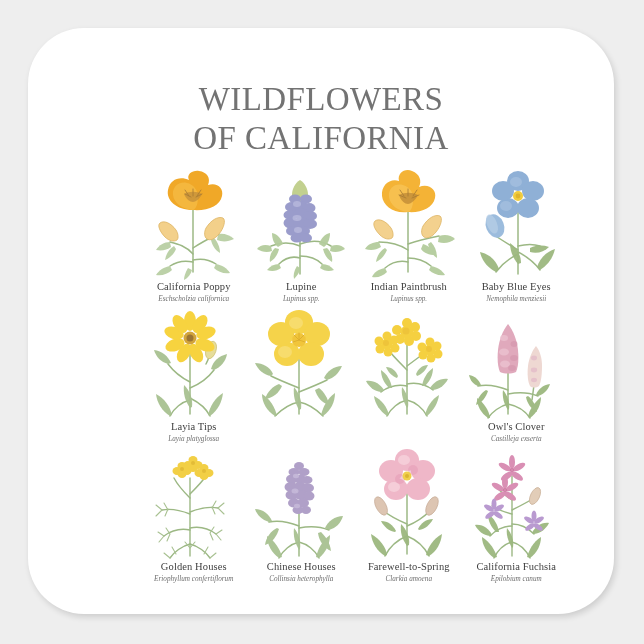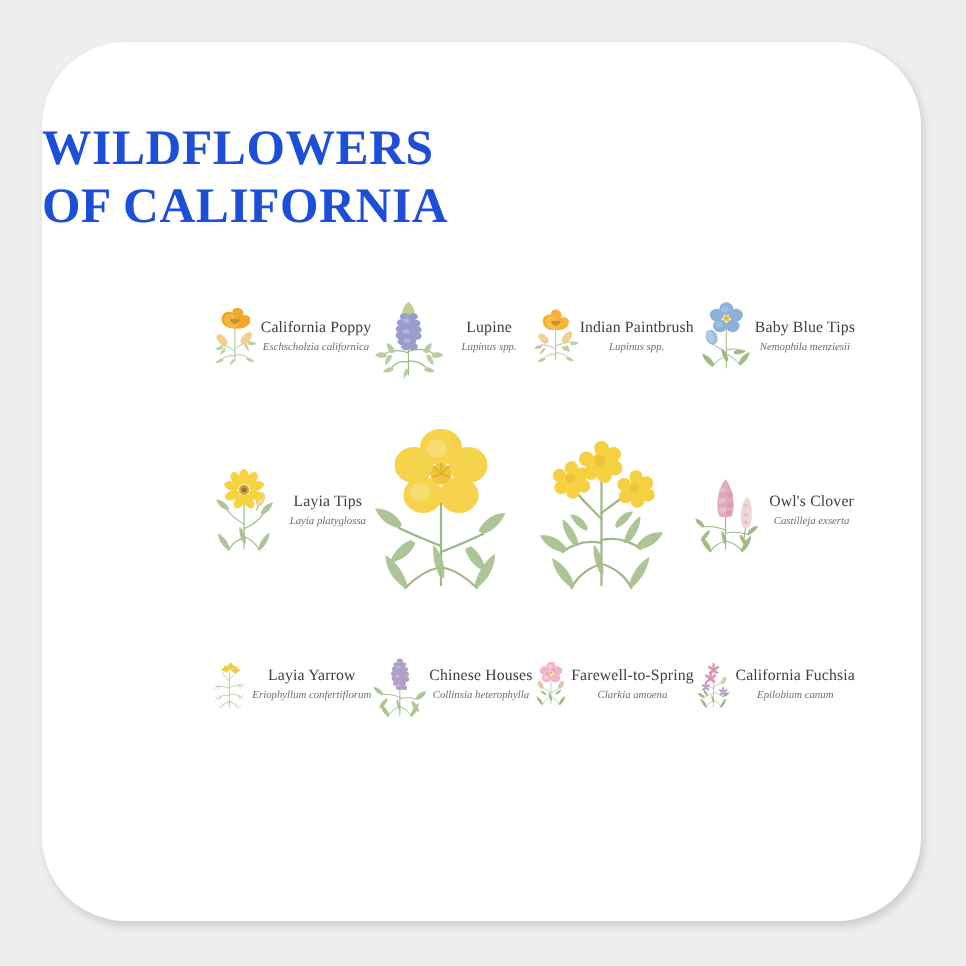--- a/index.html
+++ b/index.html
@@ -19,45 +19,45 @@
     border-radius:56px;
     box-shadow:2px 3px 6px rgba(0,0,0,0.14);
     box-sizing:border-box;
     overflow:hidden;
   }
 
   .title{
     position:absolute;
     left:0;right:0;
     top:52px;
-    text-align:left;
-    color:#1d4ed8;
+    text-align:center;
+    color:#737373;
     font-family:"Liberation Serif", serif;
-    font-weight:bold;
+    font-weight:normal;
     font-size:33px;
     line-height:1.17;
     letter-spacing:0.4px;
   }
   .title .tline{display:block;}
 
   .grid{
     position:absolute;
     left:112px;
     top:140px;
     width:430px;
   }
   .row{
     display:flex;
     width:100%;
     margin-bottom:4px;
   }
   .cell{
     width:25%;
     display:flex;
-    flex-direction:row;
+    flex-direction:column;
     align-items:center;
   }
   .art{
     width:96px;height:112px;
     display:block;
   }
   .labels{
     text-align:center;
     margin-top:1px;
     width:112px;
@@ -250,21 +250,21 @@
               <ellipse cx="10" cy="12" rx="11" ry="10" fill="#8fb0d6"></ellipse>
               <ellipse cx="-10" cy="12" rx="11" ry="10" fill="#8fb0d6"></ellipse>
               <ellipse cx="-15" cy="-5" rx="11" ry="10" fill="#8fb0d6"></ellipse>
               <ellipse cx="-2" cy="-14" rx="6" ry="5" fill="#a6c2e0" opacity="0.7"></ellipse>
               <ellipse cx="-12" cy="10" rx="6" ry="5" fill="#a6c2e0" opacity="0.7"></ellipse>
               <circle cx="0" cy="0" r="5" fill="#f0cc3f"></circle>
               <circle cx="0" cy="0" r="2.4" fill="#e0b42c"></circle>
             </g>
           </svg>
           <div class="labels">
-            <div class="common">Baby Blue Tips</div>
+            <div class="common">Baby Blue Eyes</div>
             <div class="sci">Nemophila menziesii</div>
           </div>
         </div>
       </div>
 
       <div class="row">
 
         <div class="cell">
           <svg class="art" viewBox="0 0 96 112">
             <g stroke="#9cb884" stroke-width="1.5" fill="none" stroke-linecap="round">
@@ -499,21 +499,21 @@
                   <ellipse cx="0" cy="4" rx="4.5" ry="4"></ellipse>
               </g>
             </g>
             <g fill="#e0b733" opacity="0.8">
               <circle cx="36" cy="21" r="2"></circle>
                 <circle cx="47" cy="15" r="2"></circle>
                 <circle cx="58" cy="23" r="2"></circle>
             </g>
           </svg>
           <div class="labels">
-            <div class="common">Layia Yarrow</div>
+            <div class="common">Golden Houses</div>
             <div class="sci">Eriophyllum confertiflorum</div>
           </div>
         </div>
 
         <div class="cell">
           <svg class="art" viewBox="0 0 96 112">
             <g stroke="#9cb884" stroke-width="1.5" fill="none" stroke-linecap="round">
               <path d="M46 108 L46 56"></path>
               <path d="M46 78 C36 74 26 72 16 74"></path>
               <path d="M46 80 C56 78 66 78 76 82"></path>

